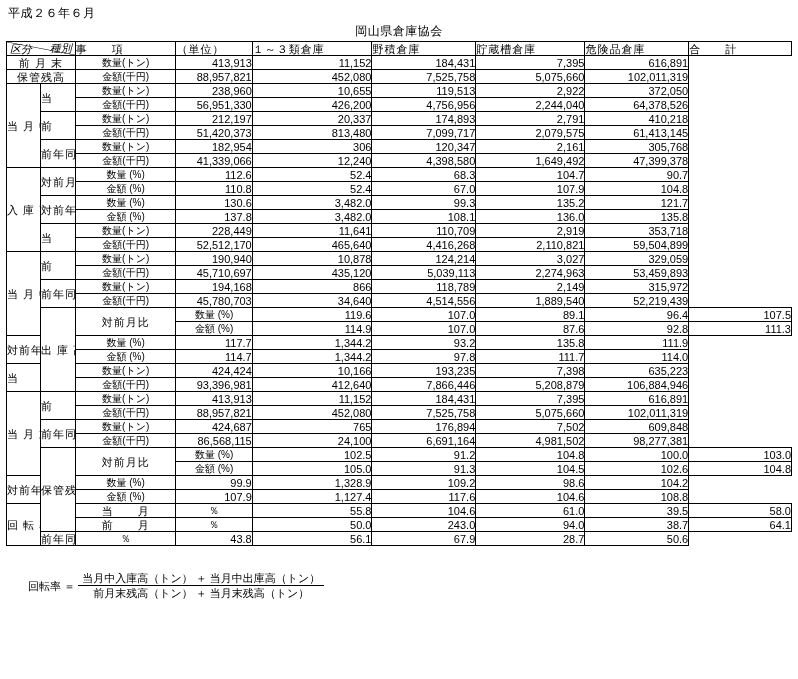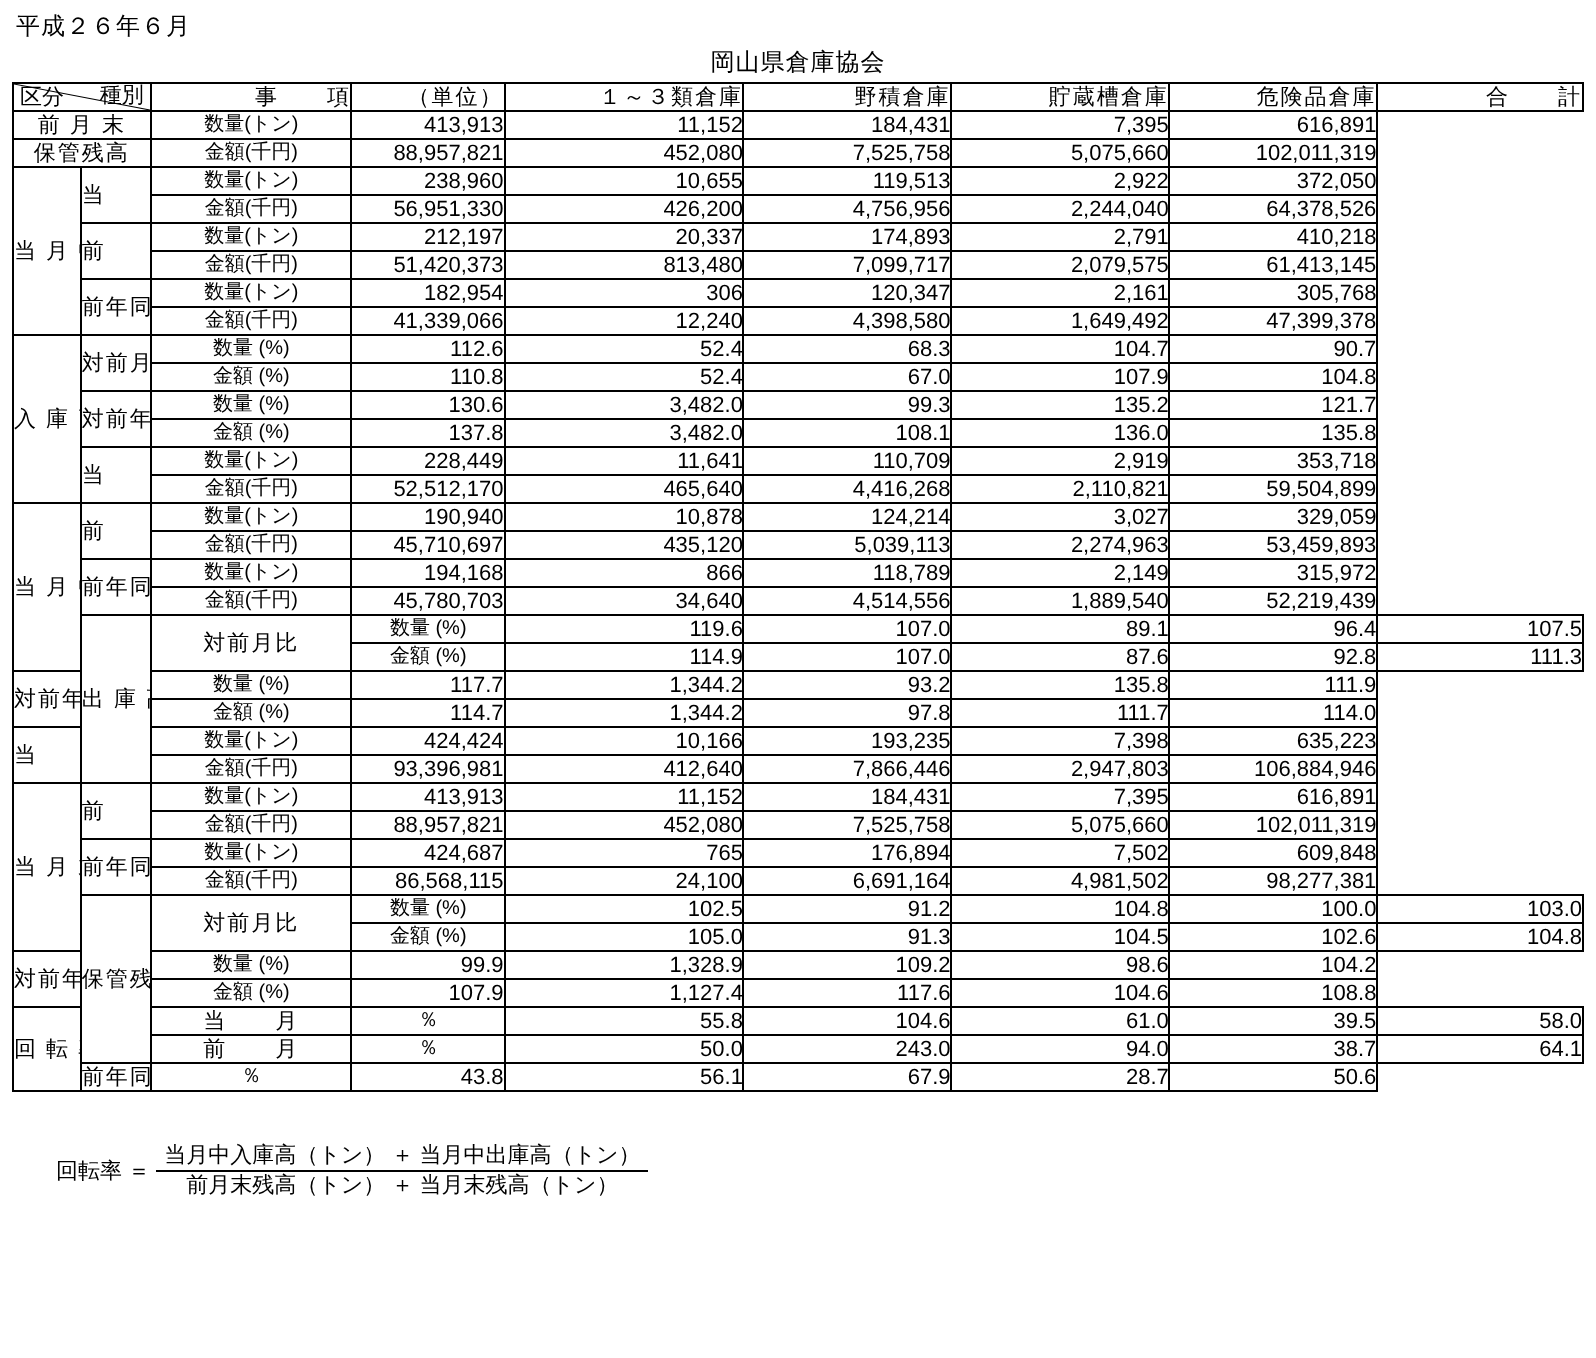--- a/index.html
+++ b/index.html
@@ -75,35 +75,37 @@
   .corner {
     position: relative;
     height: 28px;
     padding: 0;
   }
   .corner .tl {
     position: absolute;
     top: 0px;
     right: 3px;
     font-size: 11px;
+    font-style: italic;
   }
   .corner .bl {
     position: absolute;
     bottom: 0px;
     left: 3px;
     font-size: 11px;
+    font-style: italic;
   }
   .corner svg {
     position: absolute;
     top: 0; left: 0;
     width: 100%;
     height: 100%;
   }
   .hdr {
-    text-align: right;
+    text-align: left;
     font-size: 11px;
     height: 28px;
     letter-spacing: 1px;
     margin-top: 32px;
   }
   .rowspan-lbl {
     text-align: center;
     font-size: 11px;
     letter-spacing: 1px;
   }
@@ -372,21 +374,21 @@
         <td class="num">10,166</td>
         <td class="num">193,235</td>
         <td class="num">7,398</td>
         <td class="num">635,223</td>
       </tr>
       <tr>
         <td class="unit">金額(千円)</td>
         <td class="num">93,396,981</td>
         <td class="num">412,640</td>
         <td class="num">7,866,446</td>
-        <td class="num">2,947,803</td>
+        <td class="num">5,208,879</td>
         <td class="num">106,884,946</td>
       </tr>
       <tr>
         <td class="rowspan-lbl" rowspan="6">当 月 末</td>
         <td class="sub" rowspan="2">前　　月</td>
         <td class="unit">数量(トン)</td>
         <td class="num">413,913</td>
         <td class="num">11,152</td>
         <td class="num">184,431</td>
         <td class="num">7,395</td>

